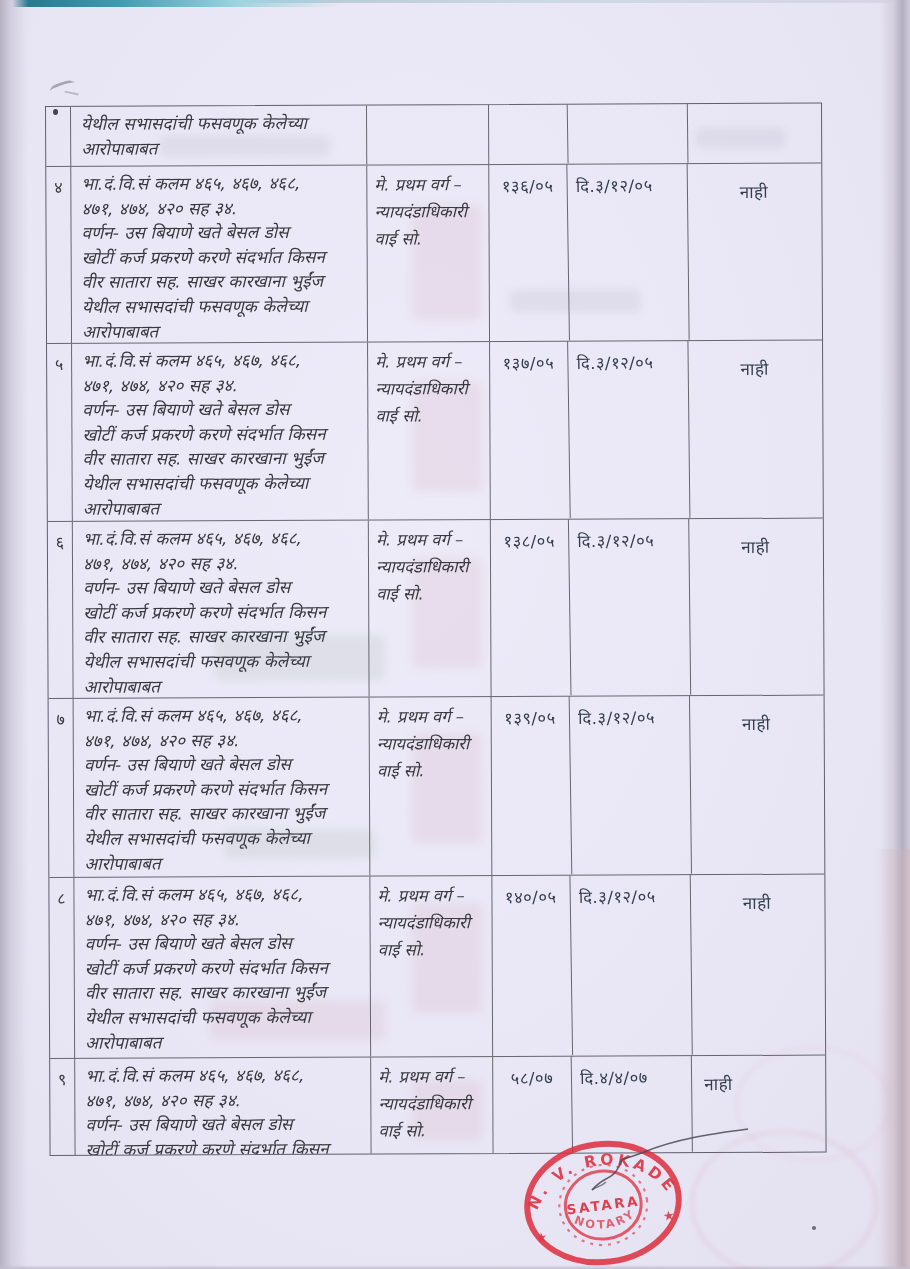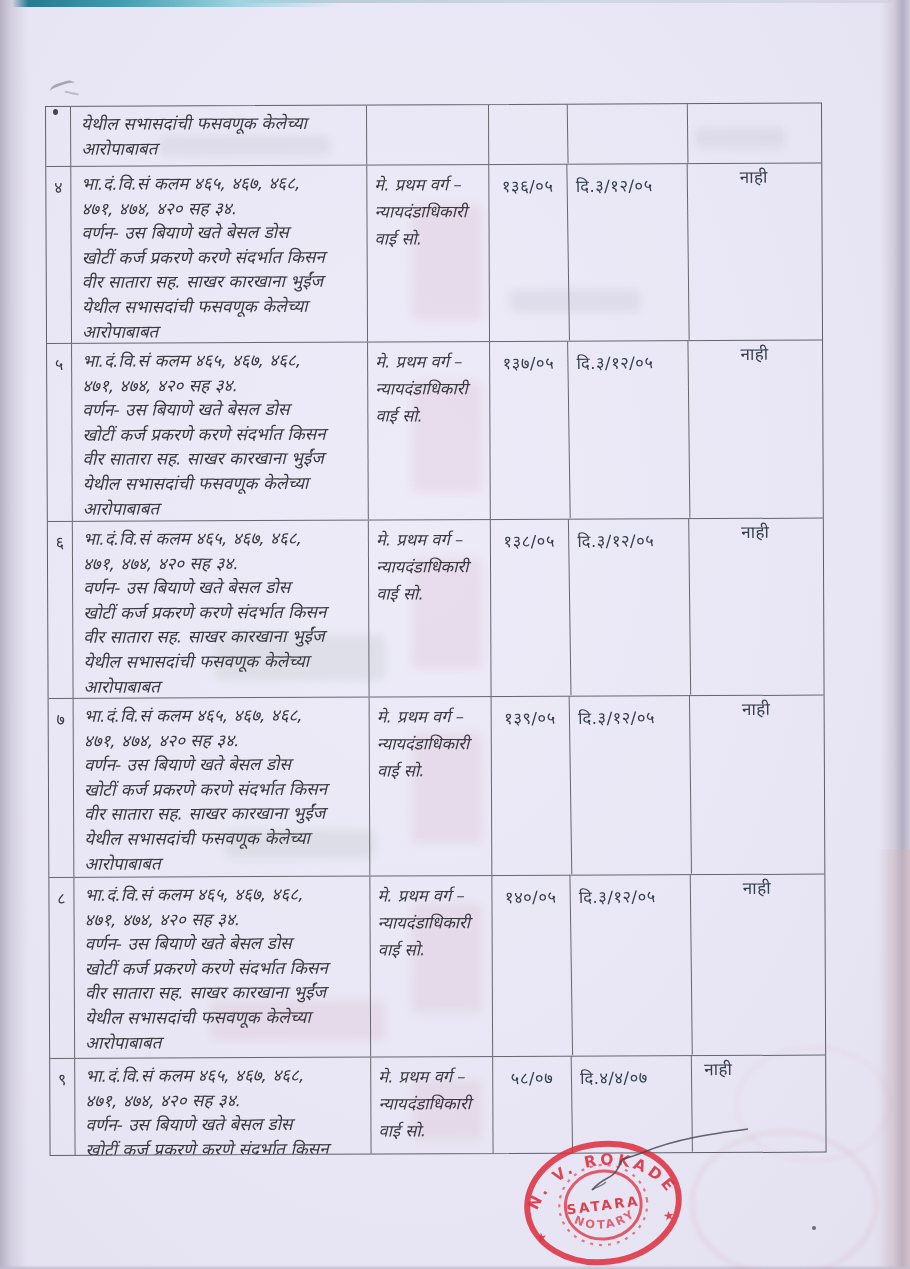--- a/index.html
+++ b/index.html
@@ -28,21 +28,21 @@
   .row{display:grid;grid-template-columns:25px 296px 122px 79px 120px 131px;border-bottom:1.2px solid #66666f;}
   .row:last-child{border-bottom:none;}
   .cell{border-right:1.2px solid #66666f;overflow:hidden;color:#38383f;}
   .cell:last-child{border-right:none;}
   .cell-sr{text-align:center;padding-top:9px;font-size:16px;}
   .cell-desc{padding:5px 4px 0 10px;font-size:17px;line-height:24.6px;}
   .cell-court{padding:6px 2px 0 7px;font-size:16.5px;line-height:27px;}
   .hand{color:#343e4d;letter-spacing:.5px;}
   .cell-case{text-align:center;padding-top:9px;font-size:16.5px;transform:rotate(-.6deg);}
   .cell-date{padding:9px 0 0 8px;font-size:16.5px;transform:rotate(-.4deg);}
-  .cell-charge{text-align:center;padding-top:1px;font-size:17px;}
+  .cell-charge{text-align:center;padding-top:16px;font-size:17px;}
   .row:last-child .cell-charge{text-align:left;padding-left:12px;}
   .line{display:block;white-space:nowrap;font-style:italic;}
   
   .blot{position:absolute;filter:blur(4px);border-radius:6px;}
   .pink{background:rgba(195,120,145,.12);}
   .grn{background:rgba(125,145,125,.12);}
   .gry{background:rgba(120,110,135,.10);}
   
   .stamp{position:absolute;left:512px;top:1136px;width:182px;height:134px;transform:rotate(-7deg);opacity:.94;}
   .ghost-ring{position:absolute;left:690px;top:1130px;width:180px;height:140px;border-radius:50%;

